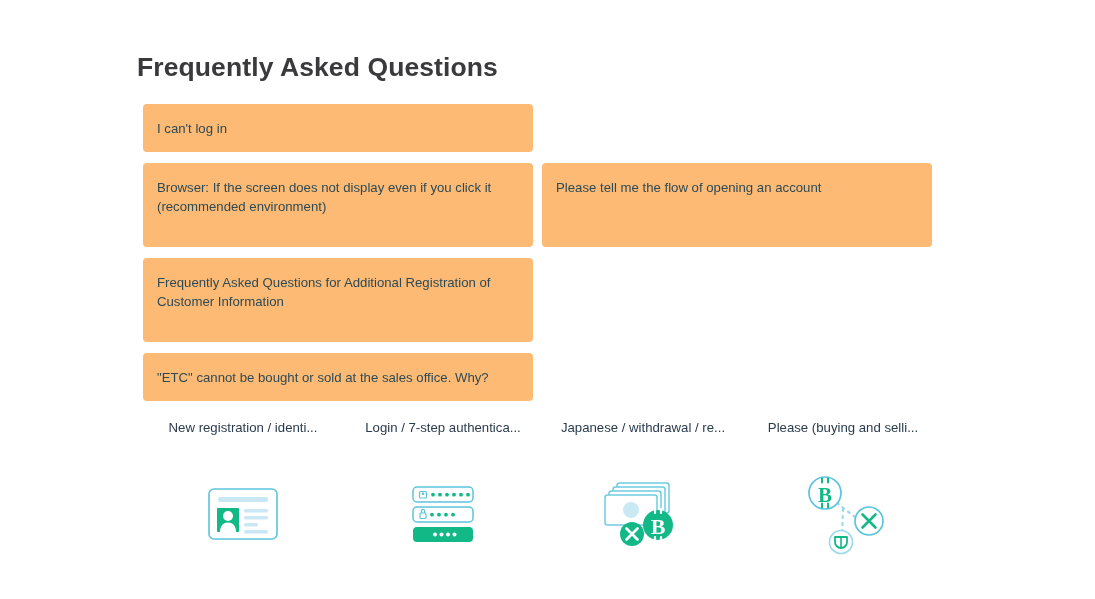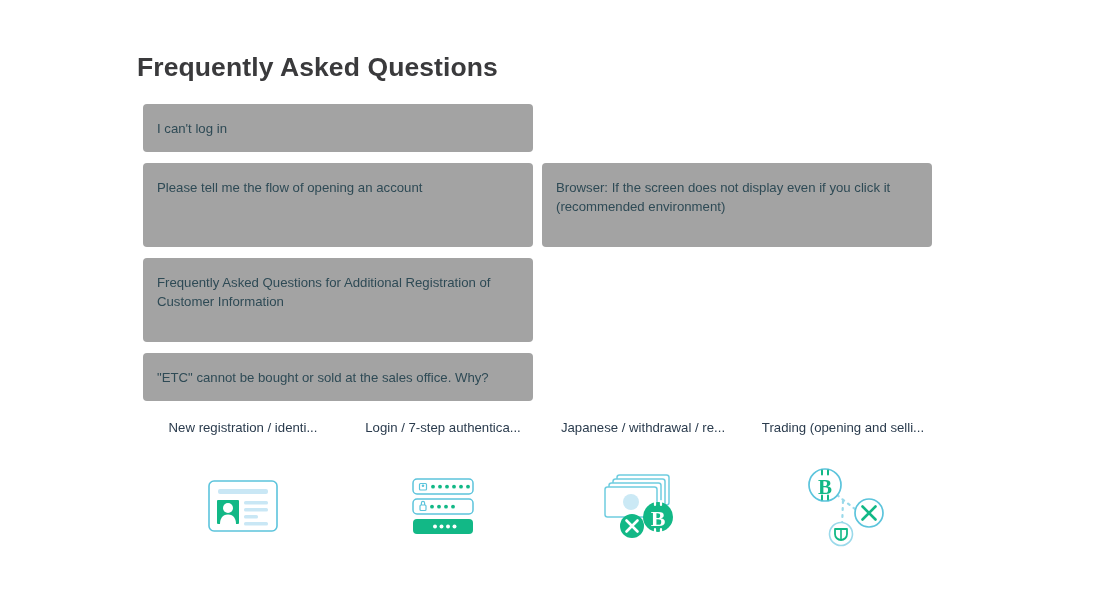--- a/index.html
+++ b/index.html
@@ -48,21 +48,21 @@
     display: flex;
     justify-content: space-between;
     align-items: stretch;
     margin-bottom: 11px;
   }
   .faq-col {
     width: 390px;
     display: flex;
   }
   .faq-card {
-    background: #a3a3a3;
+    background: #fdba74;
     border-radius: 4px;
     width: 100%;
     box-sizing: border-box;
     padding: 15px 14px 14px 14px;
     font-size: 13.2px;
     line-height: 19px;
     color: #2e4a55;
     cursor: pointer;
   }
   .faq-card.h1 { min-height: 46px; }
@@ -82,21 +82,21 @@
     width: 200px;
     display: flex;
     flex-direction: column;
     align-items: center;
     cursor: pointer;
   }
   .cat-label {
     font-size: 13.2px;
     color: #2a3b4d;
     white-space: nowrap;
-    margin-bottom: 28px;
+    margin-bottom: 36px;
     text-align: center;
   }
   .cat-icon {
     width: 100px;
     height: 86px;
     display: flex;
     align-items: center;
     justify-content: center;
   }
 </style>
@@ -112,28 +112,28 @@
     <div class="faq-row">
       <div class="faq-col">
         <div class="faq-card h1">
           <span>I can't log in</span>
         </div>
       </div>
     </div>
 
     <div class="faq-row">
       <div class="faq-col">
-        <div class="faq-card tall1">
-          <span>Please tell me the flow of opening an account</span>
-        </div>
-      </div>
-      <div class="faq-col">
         <div class="faq-card tall2">
           <span>Browser: If the screen does not display even if you click it</span>
           <span class="line2">(recommended environment)</span>
+        </div>
+      </div>
+      <div class="faq-col">
+        <div class="faq-card tall1">
+          <span>Please tell me the flow of opening an account</span>
         </div>
       </div>
     </div>
 
     <div class="faq-row">
       <div class="faq-col">
         <div class="faq-card tall2">
           <span>Frequently Asked Questions for Additional Registration of</span>
           <span class="line2">Customer Information</span>
         </div>
@@ -216,21 +216,21 @@
           <path d="M24.5 50.5 L35.5 61.5 M35.5 50.5 L24.5 61.5" stroke="#ffffff" stroke-width="2.6" stroke-linecap="round"></path>
 
           <circle cx="56" cy="47" r="15" fill="#12b886"></circle>
           <text x="56" y="56" font-family="'Liberation Serif', serif" font-size="22" font-weight="bold" fill="#ffffff" text-anchor="middle">B</text>
           <path d="M53 31 v4 M59 31 v4 M53 59 v4 M59 59 v4" stroke="#ffffff" stroke-width="2.2" stroke-linecap="round"></path>
         </svg>
       </div>
     </div>
 
     <div class="cat-col">
-      <div class="cat-label">Trading (opening and selli...</div>
+      <div class="cat-label">Please (buying and selli...</div>
       <div class="cat-icon">
         <svg width="88" height="82" viewBox="0 0 88 82">
 
           <path d="M38 30 L56 44" stroke="#9ad9ea" stroke-width="2.2" stroke-linecap="round" stroke-dasharray="2 5"></path>
           <path d="M44 36 L43 62" stroke="#9ad9ea" stroke-width="2.2" stroke-linecap="round" stroke-dasharray="2 5"></path>
 
           <circle cx="26" cy="20" r="16" fill="#ffffff" stroke="#5cc4dc" stroke-width="1.7"></circle>
           <text x="26" y="29" font-family="'Liberation Serif', serif" font-size="21" font-weight="bold" fill="#12b886" text-anchor="middle">B</text>
           <path d="M23 5.5 v4 M29 5.5 v4 M23 30.5 v4 M29 30.5 v4" stroke="#12b886" stroke-width="2" stroke-linecap="round"></path>
 

